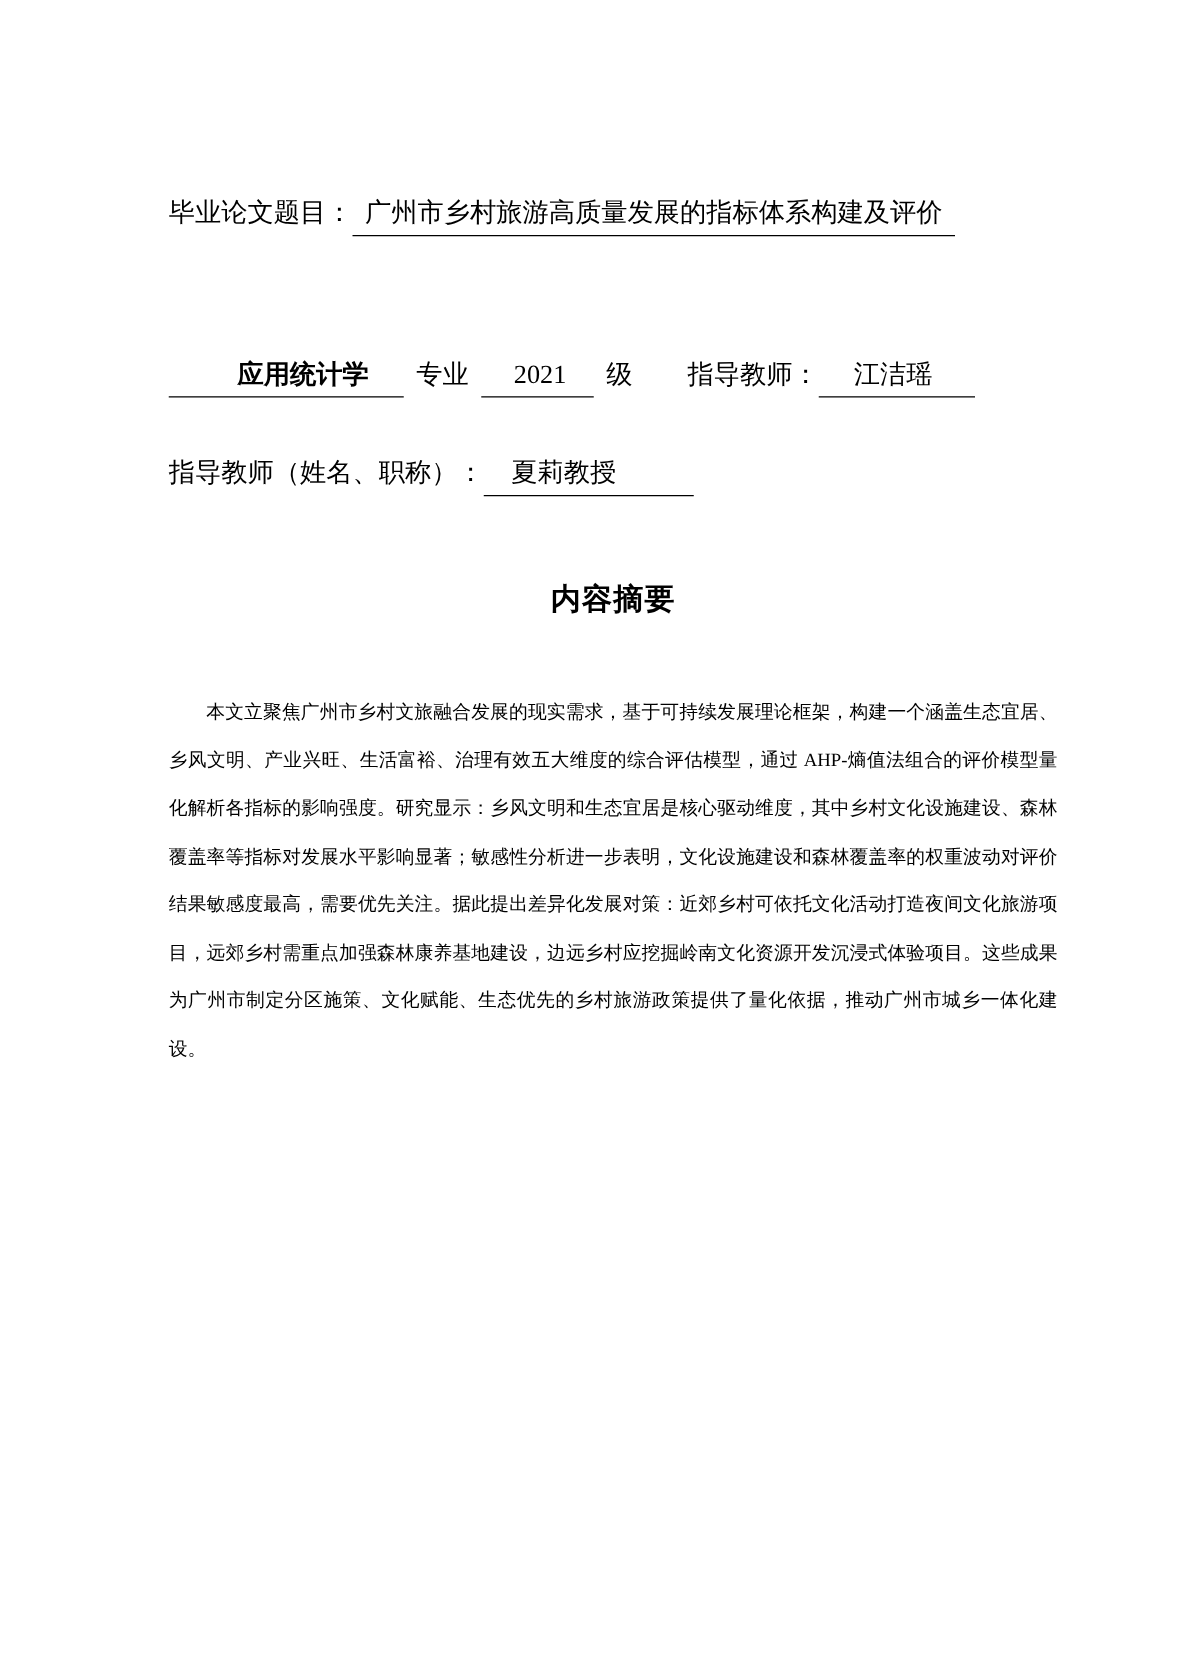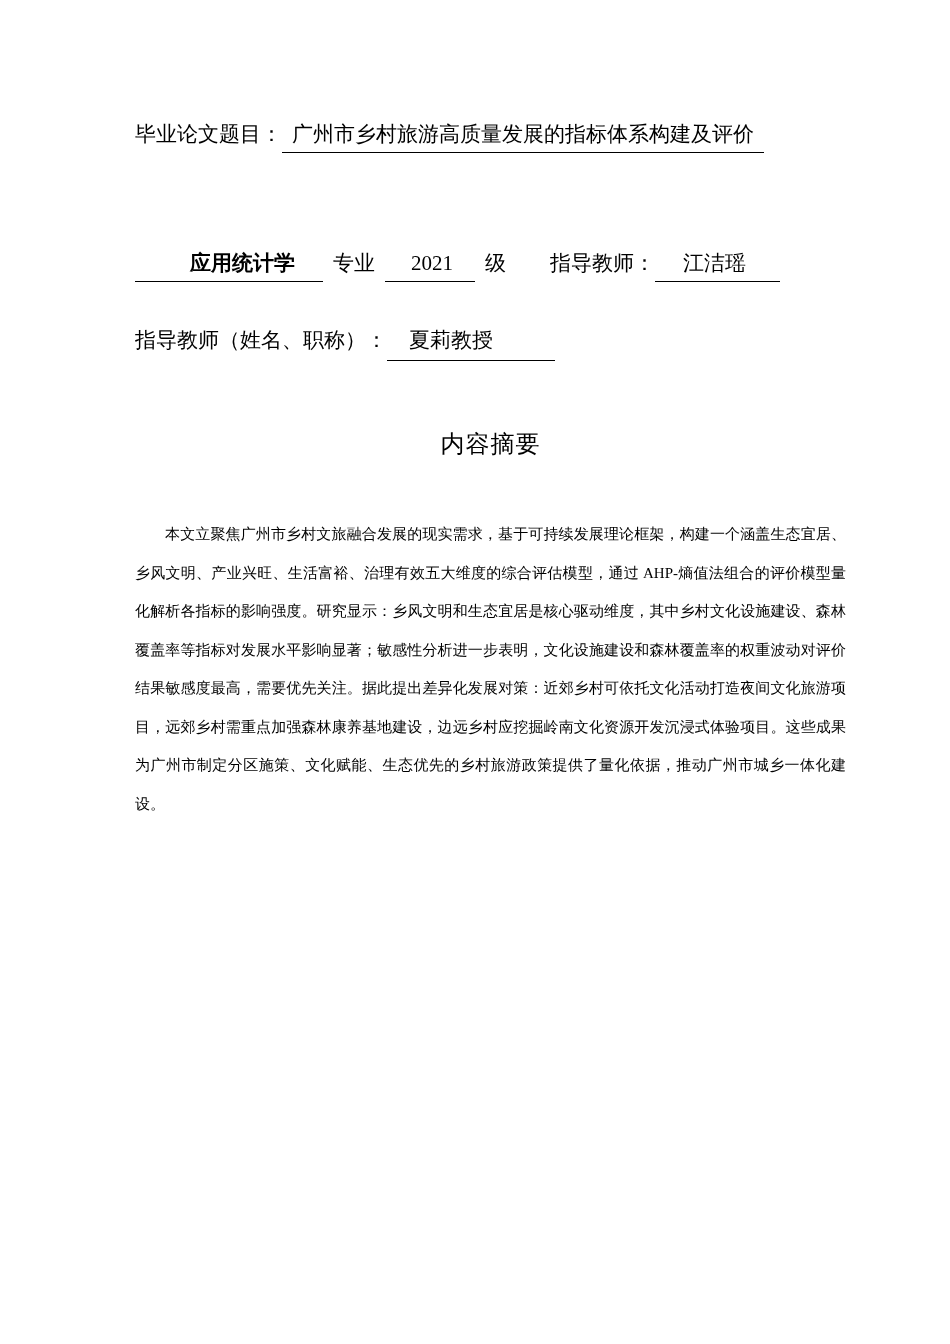--- a/index.html
+++ b/index.html
@@ -16,40 +16,40 @@
     padding: 118px 104px 80px 135px;
     font-family: "Liberation Serif", "DejaVu Serif", serif;
     color: #000000;
   }
   .form-line {
     font-size: 21px;
     line-height: 32px;
     margin: 0;
     white-space: nowrap;
   }
-  .line-title   { margin-bottom: 46px; }
+  .line-title   { margin-bottom: 46px; margin-top: 36px; }
   .line-info    { margin-bottom: 44px; }
-  .line-advisor { margin-bottom: 0; font-family: Liberation Mono, monospace; }
+  .line-advisor { margin-bottom: 0; }
   .u {
     border-bottom: 1px solid #000000;
     padding-bottom: 2px;
     display: inline-block;
   }
   .u-title  { padding-left: 10px;  padding-right: 10px; }
   .u-major  { padding-left: 55px;  padding-right: 28px; font-weight: bold; }
   .u-grade  { padding-left: 26px;  padding-right: 22px; margin-top: 48px; }
   .u-name   { padding-left: 28px;  padding-right: 34px; }
   .u-advisor{ padding-left: 22px;  padding-right: 62px; }
   .gap-sm { display: inline-block; width: 10px; }
   .gap-md { display: inline-block; width: 44px; }
   .abstract-heading {
     margin: 68px 0 0 0;
     text-align: center;
     font-family: "Liberation Sans", "DejaVu Sans", sans-serif;
-    font-weight: normal;
+    font-weight: bold;
     font-size: 24px;
     line-height: 30px;
     letter-spacing: 1px;
   }
   .abstract-body {
     margin: 56px 0 0 0;
     font-size: 15px;
     line-height: 38.5px;
     text-align: justify;
     text-indent: 2em;

